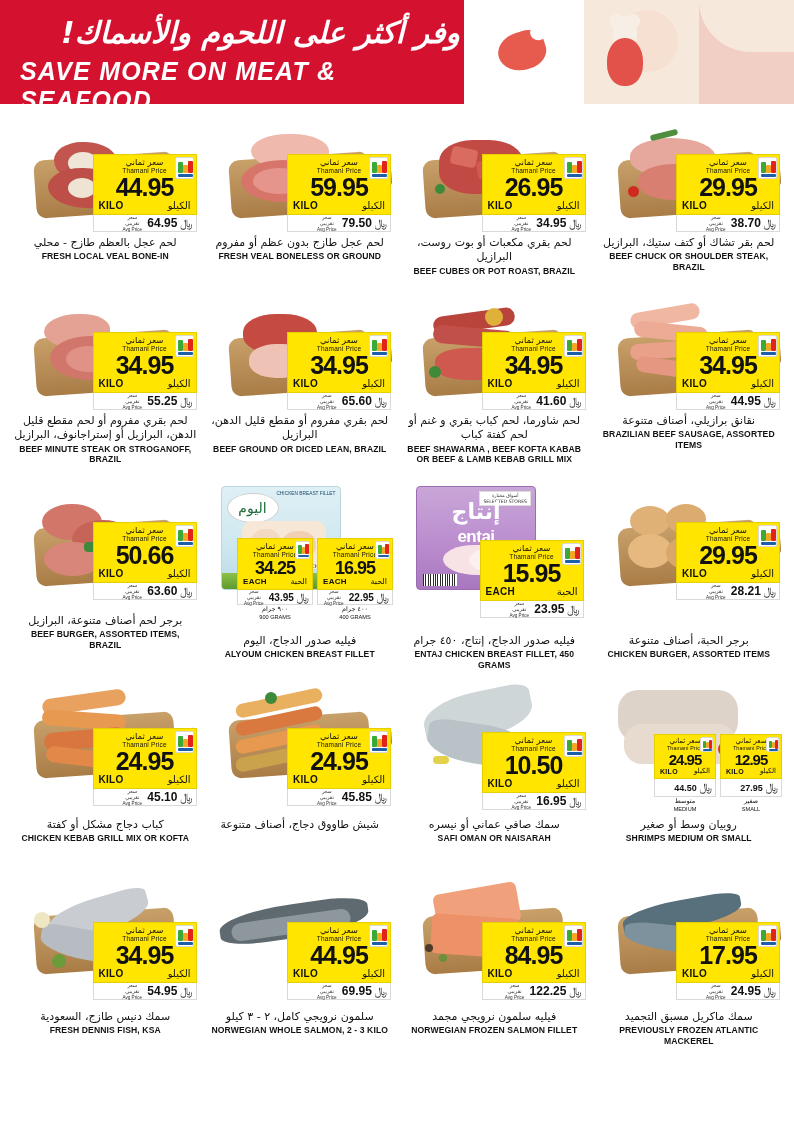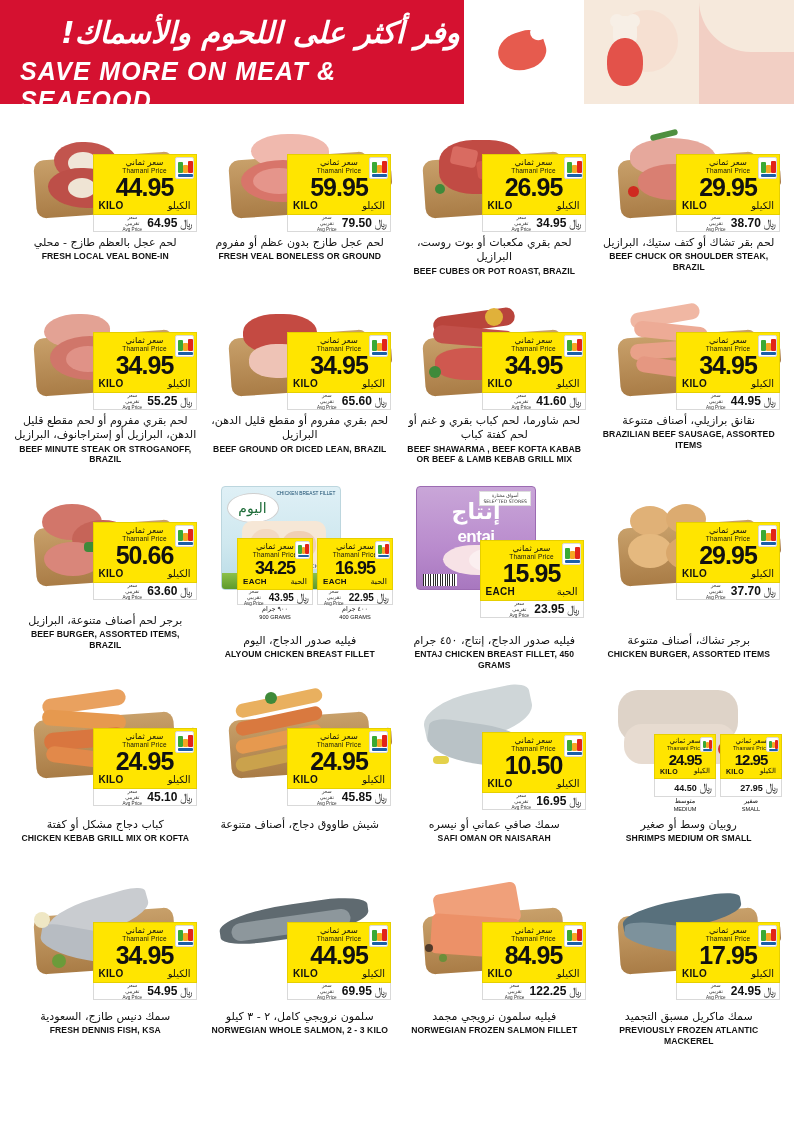--- a/index.html
+++ b/index.html
@@ -905,26 +905,26 @@
           <div class="tag-ar">سعر ثماني</div>
           <div class="tag-en">Thamani Price</div>
           <div class="tag-price">29.95</div>
           <div class="tag-unit-row">
             <span class="tag-unit-en">KILO</span>
             <span class="tag-unit-ar">الكيلو</span>
           </div>
         </div>
         <div class="tag-sub">
           <span class="lbl"><b>سعر تقريبي</b><span>Avg Price</span></span>
-          <span class="old">37.70</span>
+          <span class="old">28.21</span>
           <span class="riyal">﷼</span>
         </div>
       </div>
       <div class="caption" style="padding-top:22px;">
-        <div class="cap-ar">برجر تشاك، أصناف متنوعة</div>
+        <div class="cap-ar">برجر الحبة، أصناف متنوعة</div>
         <div class="cap-en">CHICKEN BURGER, ASSORTED ITEMS</div>
       </div>
     </div>
   </div>
 
   <div class="row r4">
 
     <div class="cell">
       <div class="photo">
         <div class="board"></div>

